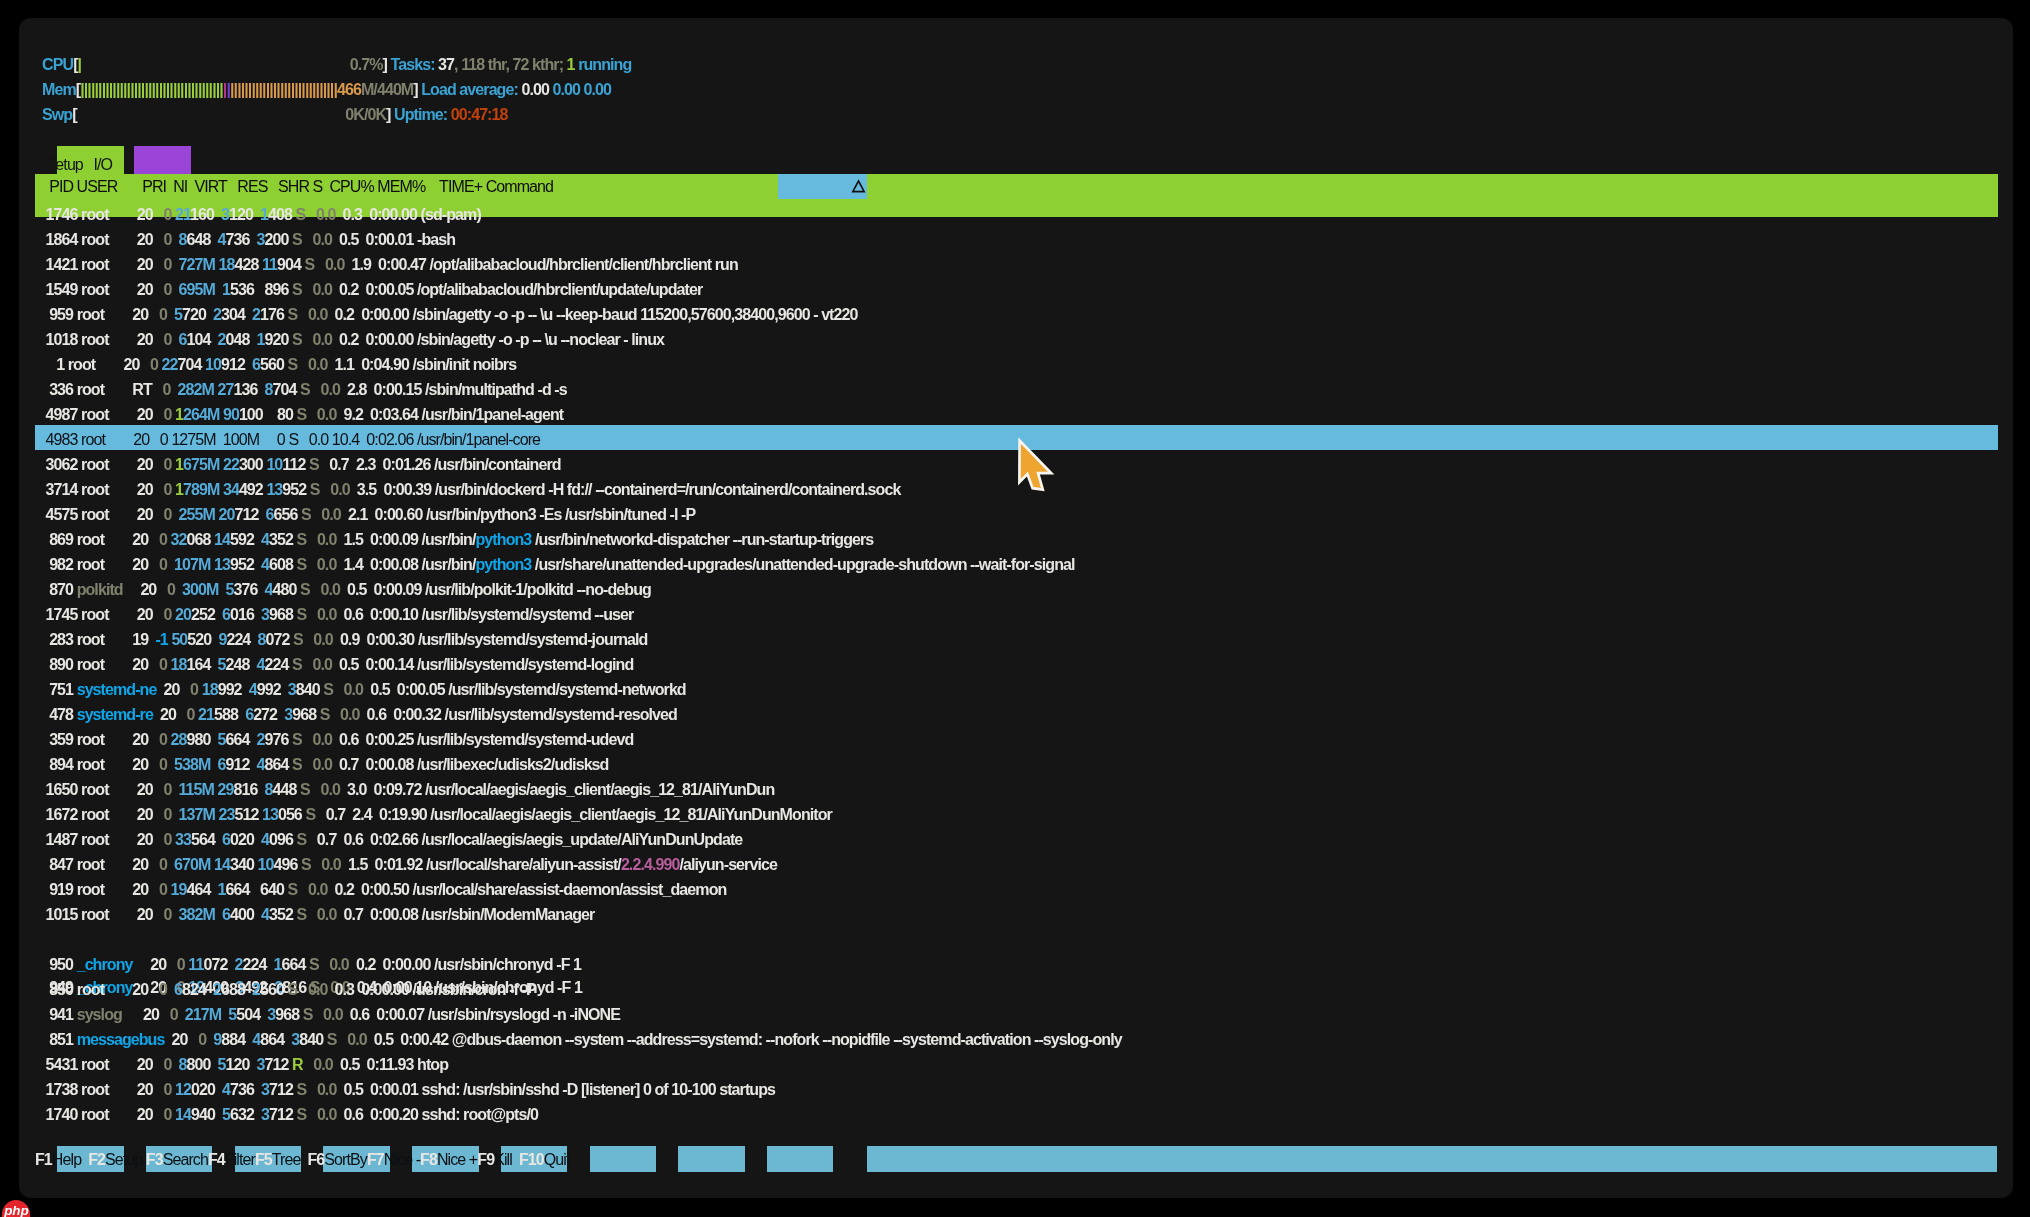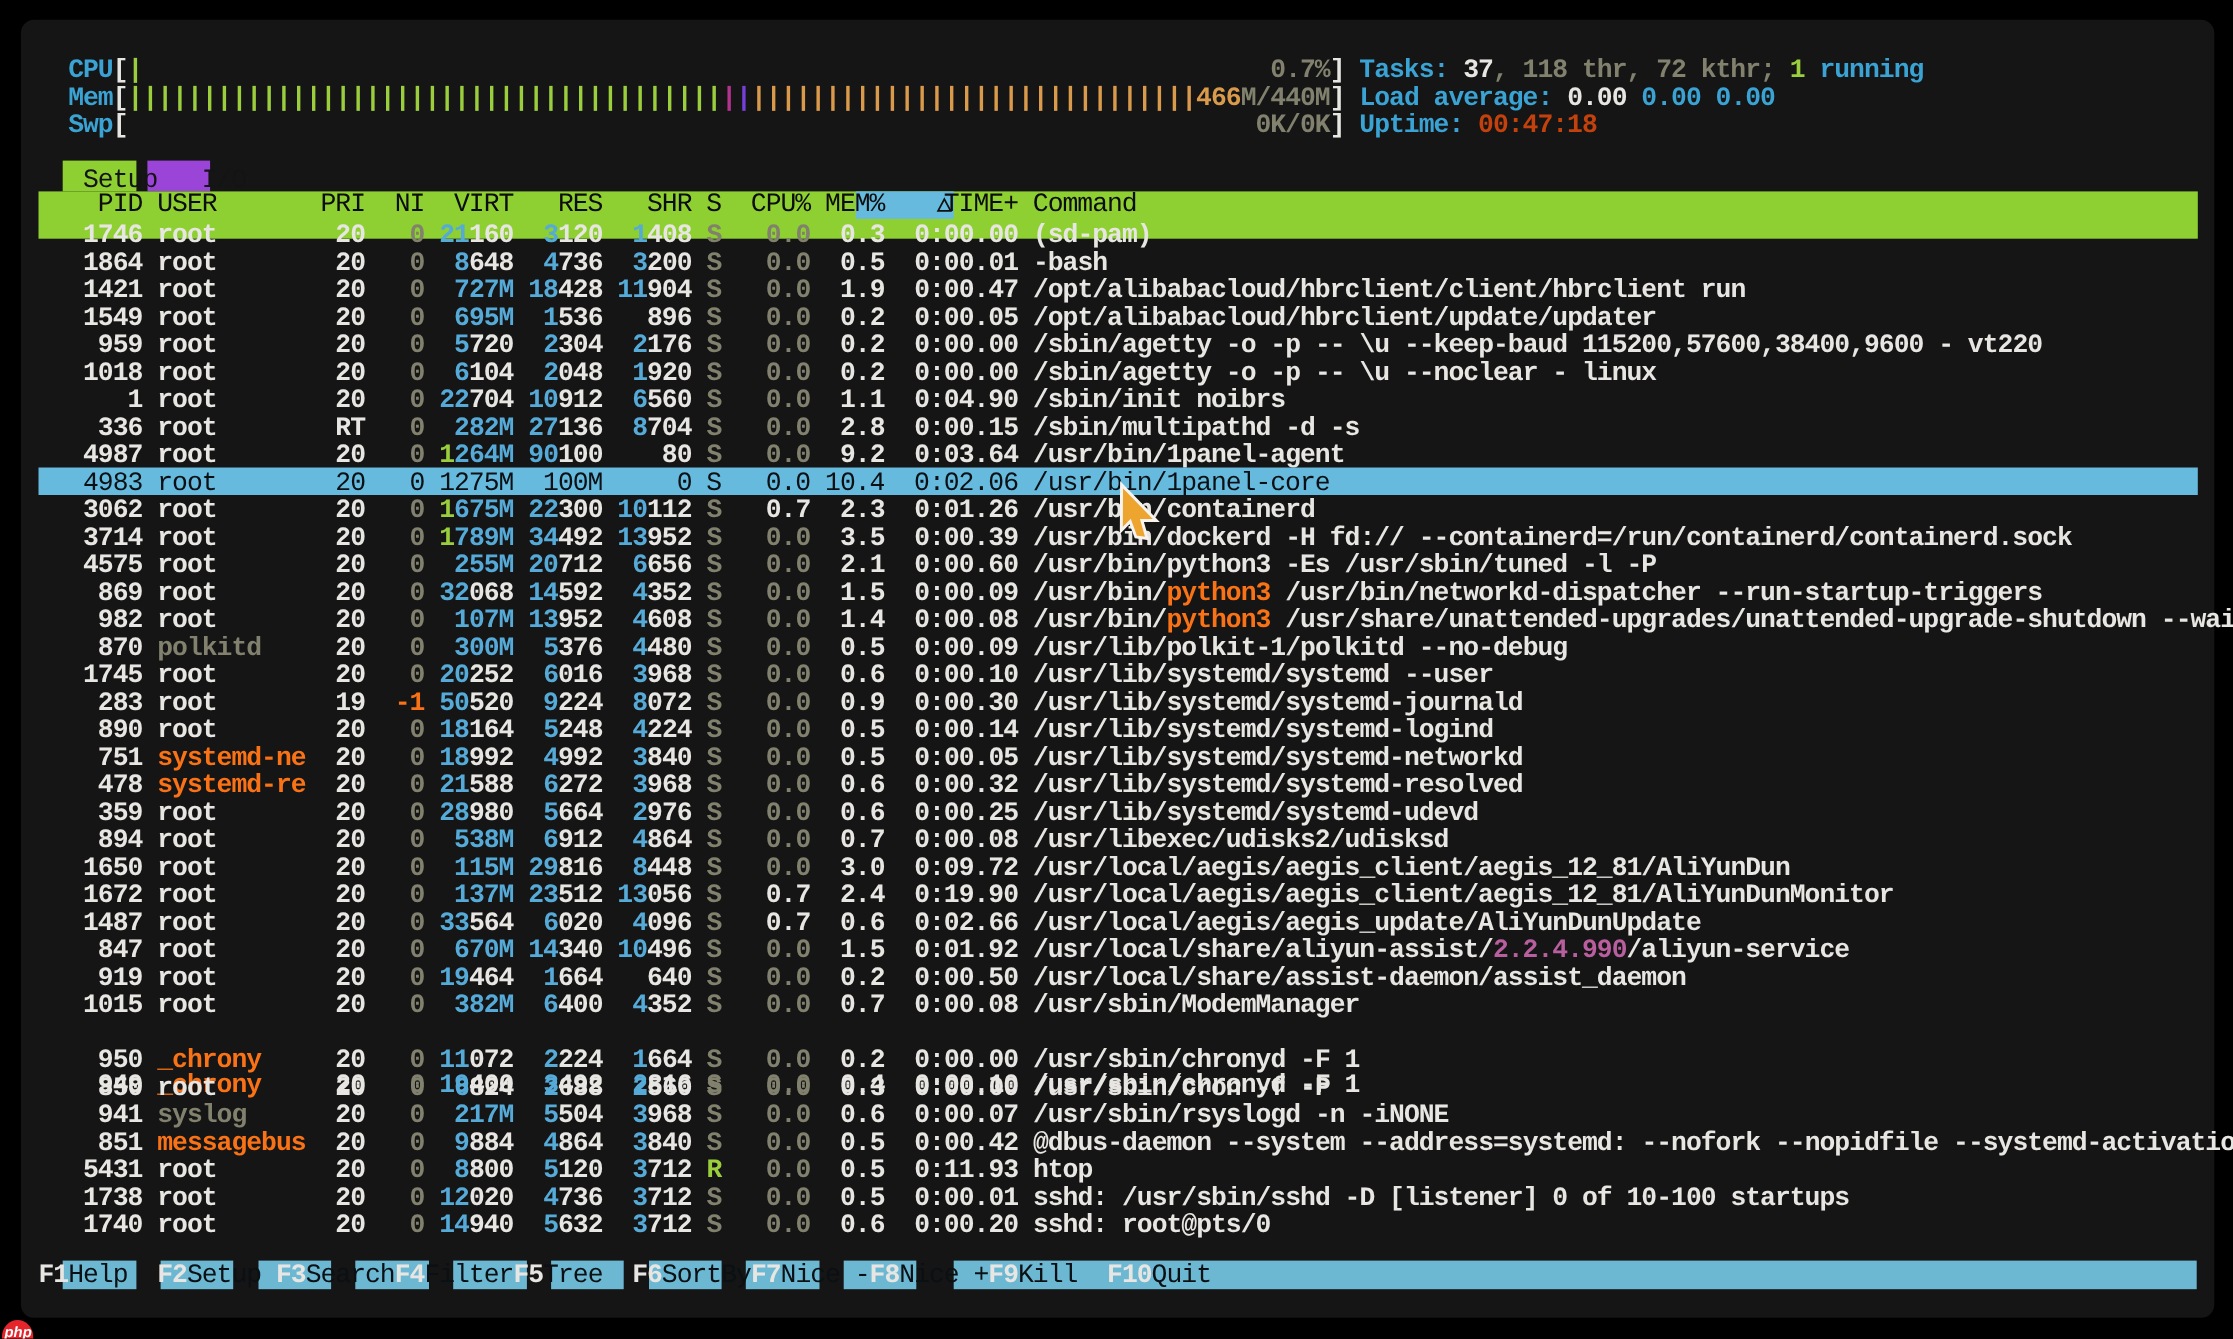--- a/index.html
+++ b/index.html
@@ -1,31 +1,31 @@
 <!DOCTYPE html>
 <html><head><meta charset="utf-8"><style>
 html,body{margin:0;padding:0;background:#000}
 body{width:2030px;height:1217px;overflow:hidden;position:relative}
 #win{position:absolute;left:19px;top:18px;width:1994px;height:1180px;background:#151515;border-radius:12px}
 .abs{position:absolute}
 .row{position:absolute;z-index:0;left:35px;height:22.7px;padding-top:2.3px;line-height:25.5px;white-space:pre;
- font-family:Liberation Mono, monospace;font-weight:700;font-size:24px;letter-spacing:-0.911px;
+ font-family:Liberation Sans, sans-serif;font-weight:700;font-size:16px;letter-spacing:-0.911px;
  color:#e8e6e2}
 i{font-style:normal}
 .cbox{position:absolute;left:743px;top:0;width:89px;height:25px;background:#66bade;z-index:-1}
 .fbox{position:absolute;top:0;height:25.5px;background:#6cb8d3;z-index:-1}
 .b{color:#3aa3d4}
 .c{color:#55aad8}
 .uc{color:#c2410c}
 .g{color:#9bce3d}
 .o{color:#81816e}
 .or{color:#da9a4b}
 .m{color:#b3338f}
 .p{color:#7440d8}
-.r{color:#f97316}
+.r{color:#0ea5e9}
 .pk{color:#b95e9e}
 .hdr{background:#8ed032;color:#0d0d0d;font-weight:400;width:1963px;height:22.7px}
 .ch{}
 .sel{background:#66bade;color:#0b1014;font-weight:400;width:1963px;height:22.7px}
 .fbar{color:#e8e6e2}
 .k{color:#0b1014;font-weight:400}
 .tabg{position:absolute;background:#8ed032}
 .tabp{position:absolute;background:#9b44d8}
 .tabtxt{color:#141414;font-weight:400}
 </style></head><body>

